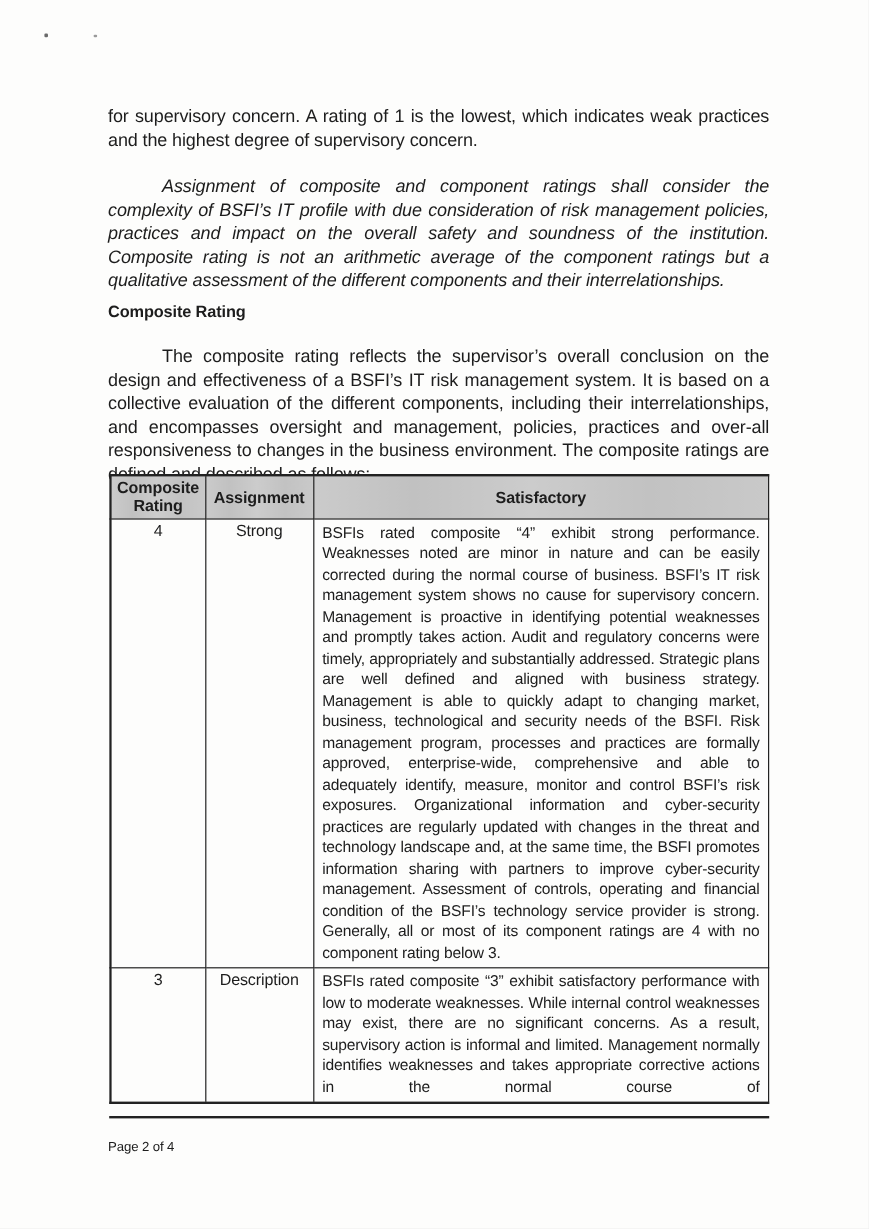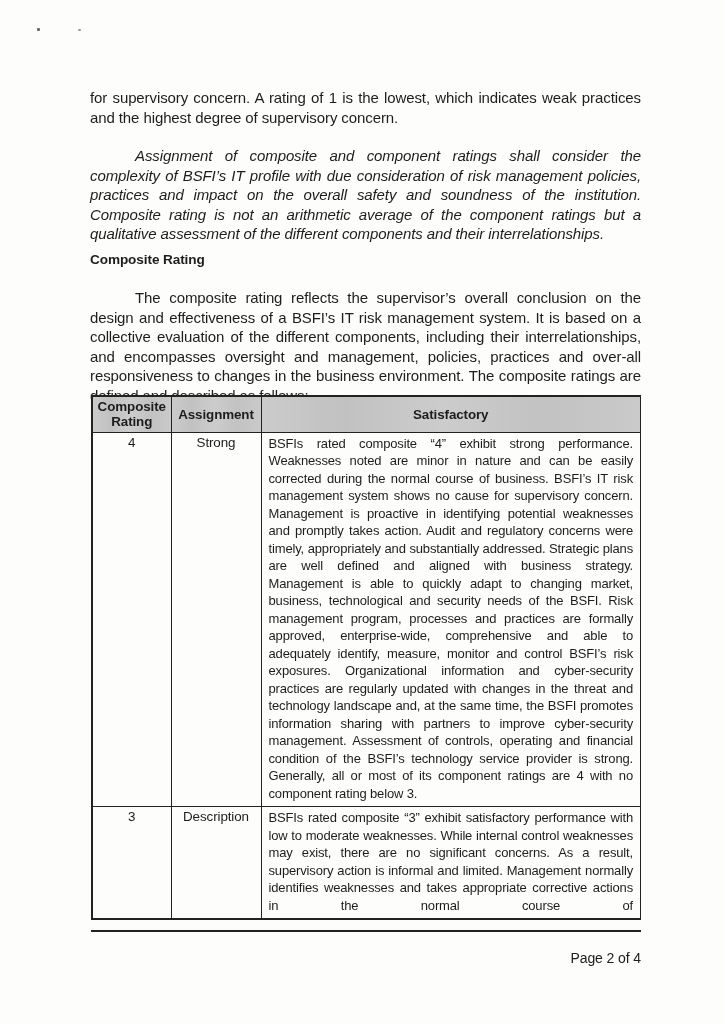--- a/index.html
+++ b/index.html
@@ -92,22 +92,22 @@
     text-align: justify;
     margin-left: 12px;
   }
   td.cell-desc.force-justify { text-align-last: justify; }
 
   .footer {
     position: absolute;
     left: 90px;
     top: 950px;
     width: 551px;
-    text-align: right;
-    font-size: 14px;
+    text-align: left;
+    font-size: 11px;
     letter-spacing: -0.1px;
   }
 </style>
 </head>
 <body>
 
 <div class="page">
 
   <span class="scan-dot dot-a"></span>
   <span class="scan-dot dot-b"></span>

